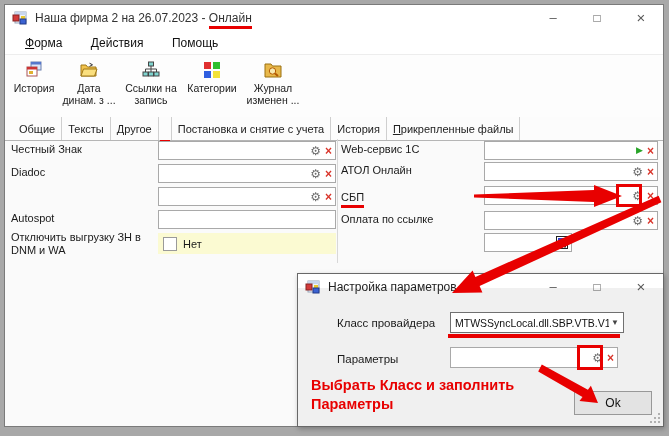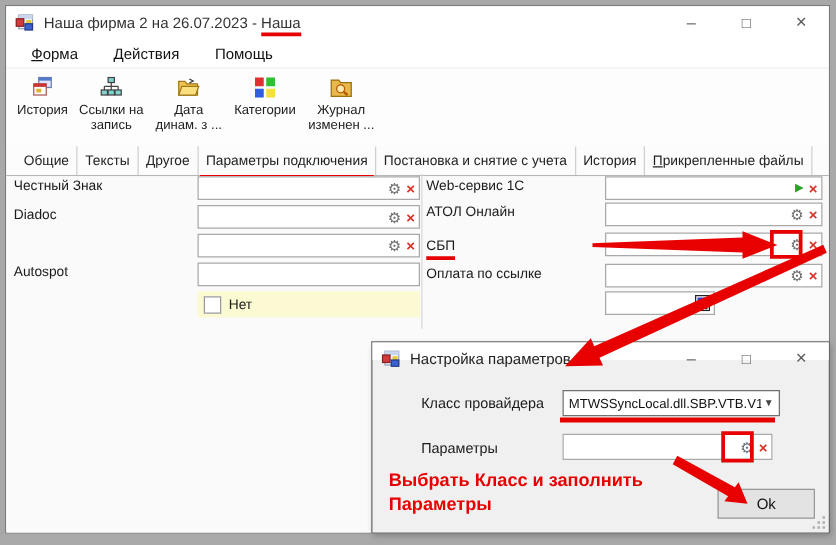--- a/index.html
+++ b/index.html
@@ -59,21 +59,21 @@
 <div class="win">
 
   <div class="titlebar">
     <svg class="appicon" viewBox="0 0 16 16">
       <rect x="3" y="2" width="11" height="11" fill="#eef2fb" stroke="#97a5b8"></rect>
       <rect x="3" y="2" width="11" height="3" fill="#c8d6ee"></rect>
       <rect x="9" y="6" width="4" height="3" fill="#e8c830"></rect>
       <rect x="1" y="5" width="6" height="6" fill="#d23b3b" stroke="#882222"></rect>
       <rect x="8" y="9" width="6" height="5" fill="#3b62d2" stroke="#223a88"></rect>
     </svg>
-    <div class="title-text"><span>Наша фирма 2 на 26.07.2023 - </span><span class="title-emph">Наша</span></div>
+    <div class="title-text"><span>Наша фирма 2 на 26.07.2023 - </span><span class="title-emph">Онлайн</span></div>
     <div class="winbtns">
       <div class="winbtn">–</div>
       <div class="winbtn" style="font-size:12px;">□</div>
       <div class="winbtn" style="font-size:15px;">×</div>
     </div>
   </div>
 
   <div class="menubar">
     <span class="menuitem"><span class="accel">Ф</span><span>орма</span></span>
     <span class="menuitem"><span class="accel">Д</span><span>ействия</span></span>
@@ -87,38 +87,38 @@
         <rect x="6" y="1" width="10" height="2.5" fill="#5577cc"></rect>
         <rect x="2" y="6" width="10" height="9" fill="#fff" stroke="#aa5555"></rect>
         <rect x="2" y="6" width="10" height="2.5" fill="#cc3333"></rect>
         <rect x="4" y="10" width="4" height="3" fill="#e0b030"></rect>
       </svg>
       <div>История</div>
       <div></div>
     </div>
     <div class="tbtn" style="width:62px;">
       <svg class="ticon" width="18" height="18" viewBox="0 0 18 18">
+        <path d="M1 4 h5 l1.5 2 H16 v9 H1 z" fill="#f2c34c" stroke="#a07818"></path>
+        <path d="M3.5 8 h13.5 l-2.5 7 H1 z" fill="#fadf7e" stroke="#a07818"></path>
+        <path d="M9.5 2.2 l3 1.6 -3 1.6" fill="none" stroke="#333"></path>
+      </svg>
+      <div>Дата</div>
+      <div>динам. з ...</div>
+    </div>
+    <div class="tbtn" style="width:62px;">
+      <svg class="ticon" width="18" height="18" viewBox="0 0 18 18">
         <path d="M9 5v3 M3.5 8h11 M3.5 8v3 M9 8v3 M14.5 8v3" stroke="#444" fill="none"></path>
         <rect x="6.5" y="1" width="5" height="4" fill="#7fd4cf" stroke="#444"></rect>
         <rect x="1" y="11" width="5" height="4" fill="#7fd4cf" stroke="#444"></rect>
         <rect x="6.5" y="11" width="5" height="4" fill="#7fd4cf" stroke="#444"></rect>
         <rect x="12" y="11" width="5" height="4" fill="#7fd4cf" stroke="#444"></rect>
       </svg>
       <div>Ссылки на</div>
       <div>запись</div>
     </div>
-    <div class="tbtn" style="width:62px;">
-      <svg class="ticon" width="18" height="18" viewBox="0 0 18 18">
-        <path d="M1 4 h5 l1.5 2 H16 v9 H1 z" fill="#f2c34c" stroke="#a07818"></path>
-        <path d="M3.5 8 h13.5 l-2.5 7 H1 z" fill="#fadf7e" stroke="#a07818"></path>
-        <path d="M9.5 2.2 l3 1.6 -3 1.6" fill="none" stroke="#333"></path>
-      </svg>
-      <div>Дата</div>
-      <div>динам. з ...</div>
-    </div>
     <div class="tbtn" style="width:60px;">
       <svg class="ticon" width="18" height="18" viewBox="0 0 18 18">
         <rect x="1" y="1" width="7" height="7" fill="#e03030"></rect>
         <rect x="10" y="1" width="7" height="7" fill="#2fbf2f"></rect>
         <rect x="1" y="10" width="7" height="7" fill="#2f5fe0"></rect>
         <rect x="10" y="10" width="7" height="7" fill="#f2e23a"></rect>
       </svg>
       <div>Категории</div>
       <div></div>
     </div>
@@ -130,21 +130,21 @@
       </svg>
       <div>Журнал</div>
       <div>изменен ...</div>
     </div>
   </div>
 
   <div class="tabstrip">
     <div class="tab"><span>Общие</span></div>
     <div class="tab"><span>Тексты</span></div>
     <div class="tab"><span>Другое</span></div>
-    <div class="tab sel"><span>Параметры подключения</span><span class="tab-underline"></span></div>
+    <div class="tab sel"><span class="tab-underline"></span></div>
     <div class="tab"><span>Постановка и снятие с учета</span></div>
     <div class="tab"><span>История</span></div>
     <div class="tab"><span class="accel">П</span><span>рикрепленные файлы</span></div>
   </div>
 
   <div class="tabpage"></div>
   <div class="vdivider"></div>
 
   <div class="flabel" style="left:6px;top:138px;width:146px;">Честный Знак</div>
   <div class="tbox" style="left:153px;top:136px;width:178px;">
@@ -159,20 +159,21 @@
   </div>
 
   <div class="tbox" style="left:153px;top:182px;width:178px;">
     <span class="gear">⚙</span>
       <span class="clearx">×</span>
   </div>
 
   <div class="flabel" style="left:6px;top:207px;width:146px;">Autospot</div>
   <div class="tbox" style="left:153px;top:205px;width:178px;"></div>
 
+  <div class="flabel" style="left:6px;top:226px;width:146px;">Отключить выгрузку ЗН в DNM и WA</div>
   <div class="ystrip">
     <span class="cb"></span>
     <span class="cb-label">Нет</span>
   </div>
 
   <div class="flabel" style="left:336px;top:138px;width:142px;">Web-сервис 1С</div>
   <div class="tbox" style="left:479px;top:136px;width:174px;">
     <span class="play">▶</span>
       <span class="clearx">×</span>
   </div>

